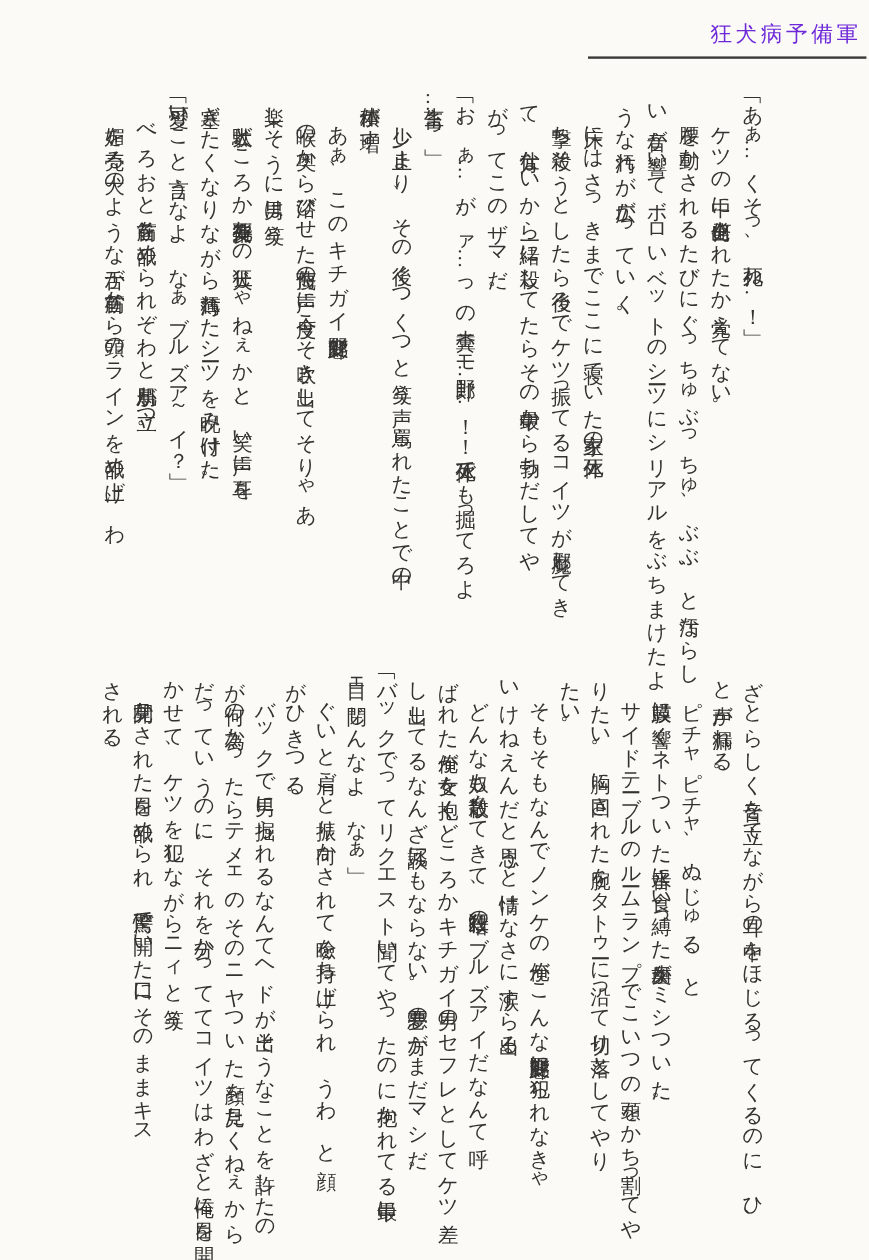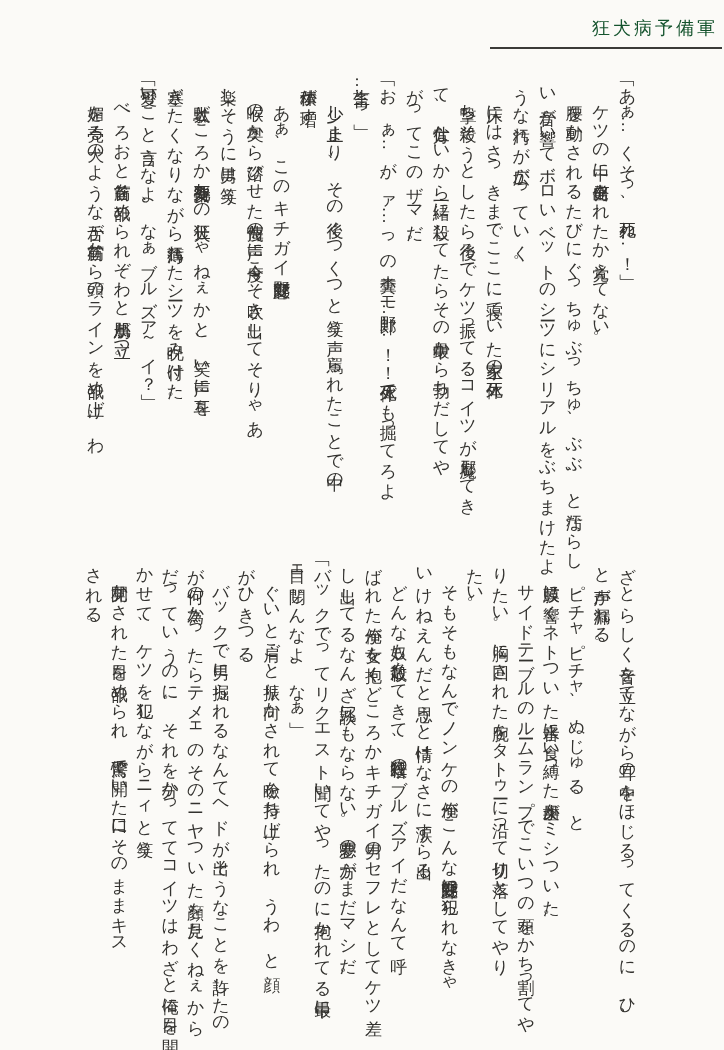--- a/index.html
+++ b/index.html
@@ -25,21 +25,21 @@
     width: 228px;
     text-align: right;
     border-bottom: 2px solid #3b3a38;
     padding-bottom: 7px;
     padding-right: 4px;
   }
   .header .title {
     font-size: 18px;
     letter-spacing: 3px;
     font-weight: 500;
-    color: #14532d;
+    color: #6d28d9;
   }
   .vblock {
     position: absolute;
     writing-mode: vertical-rl;
     text-orientation: mixed;
     font-size: 17px;
     color: #33322f;
   }
   #top-block {
     top: 76px;

